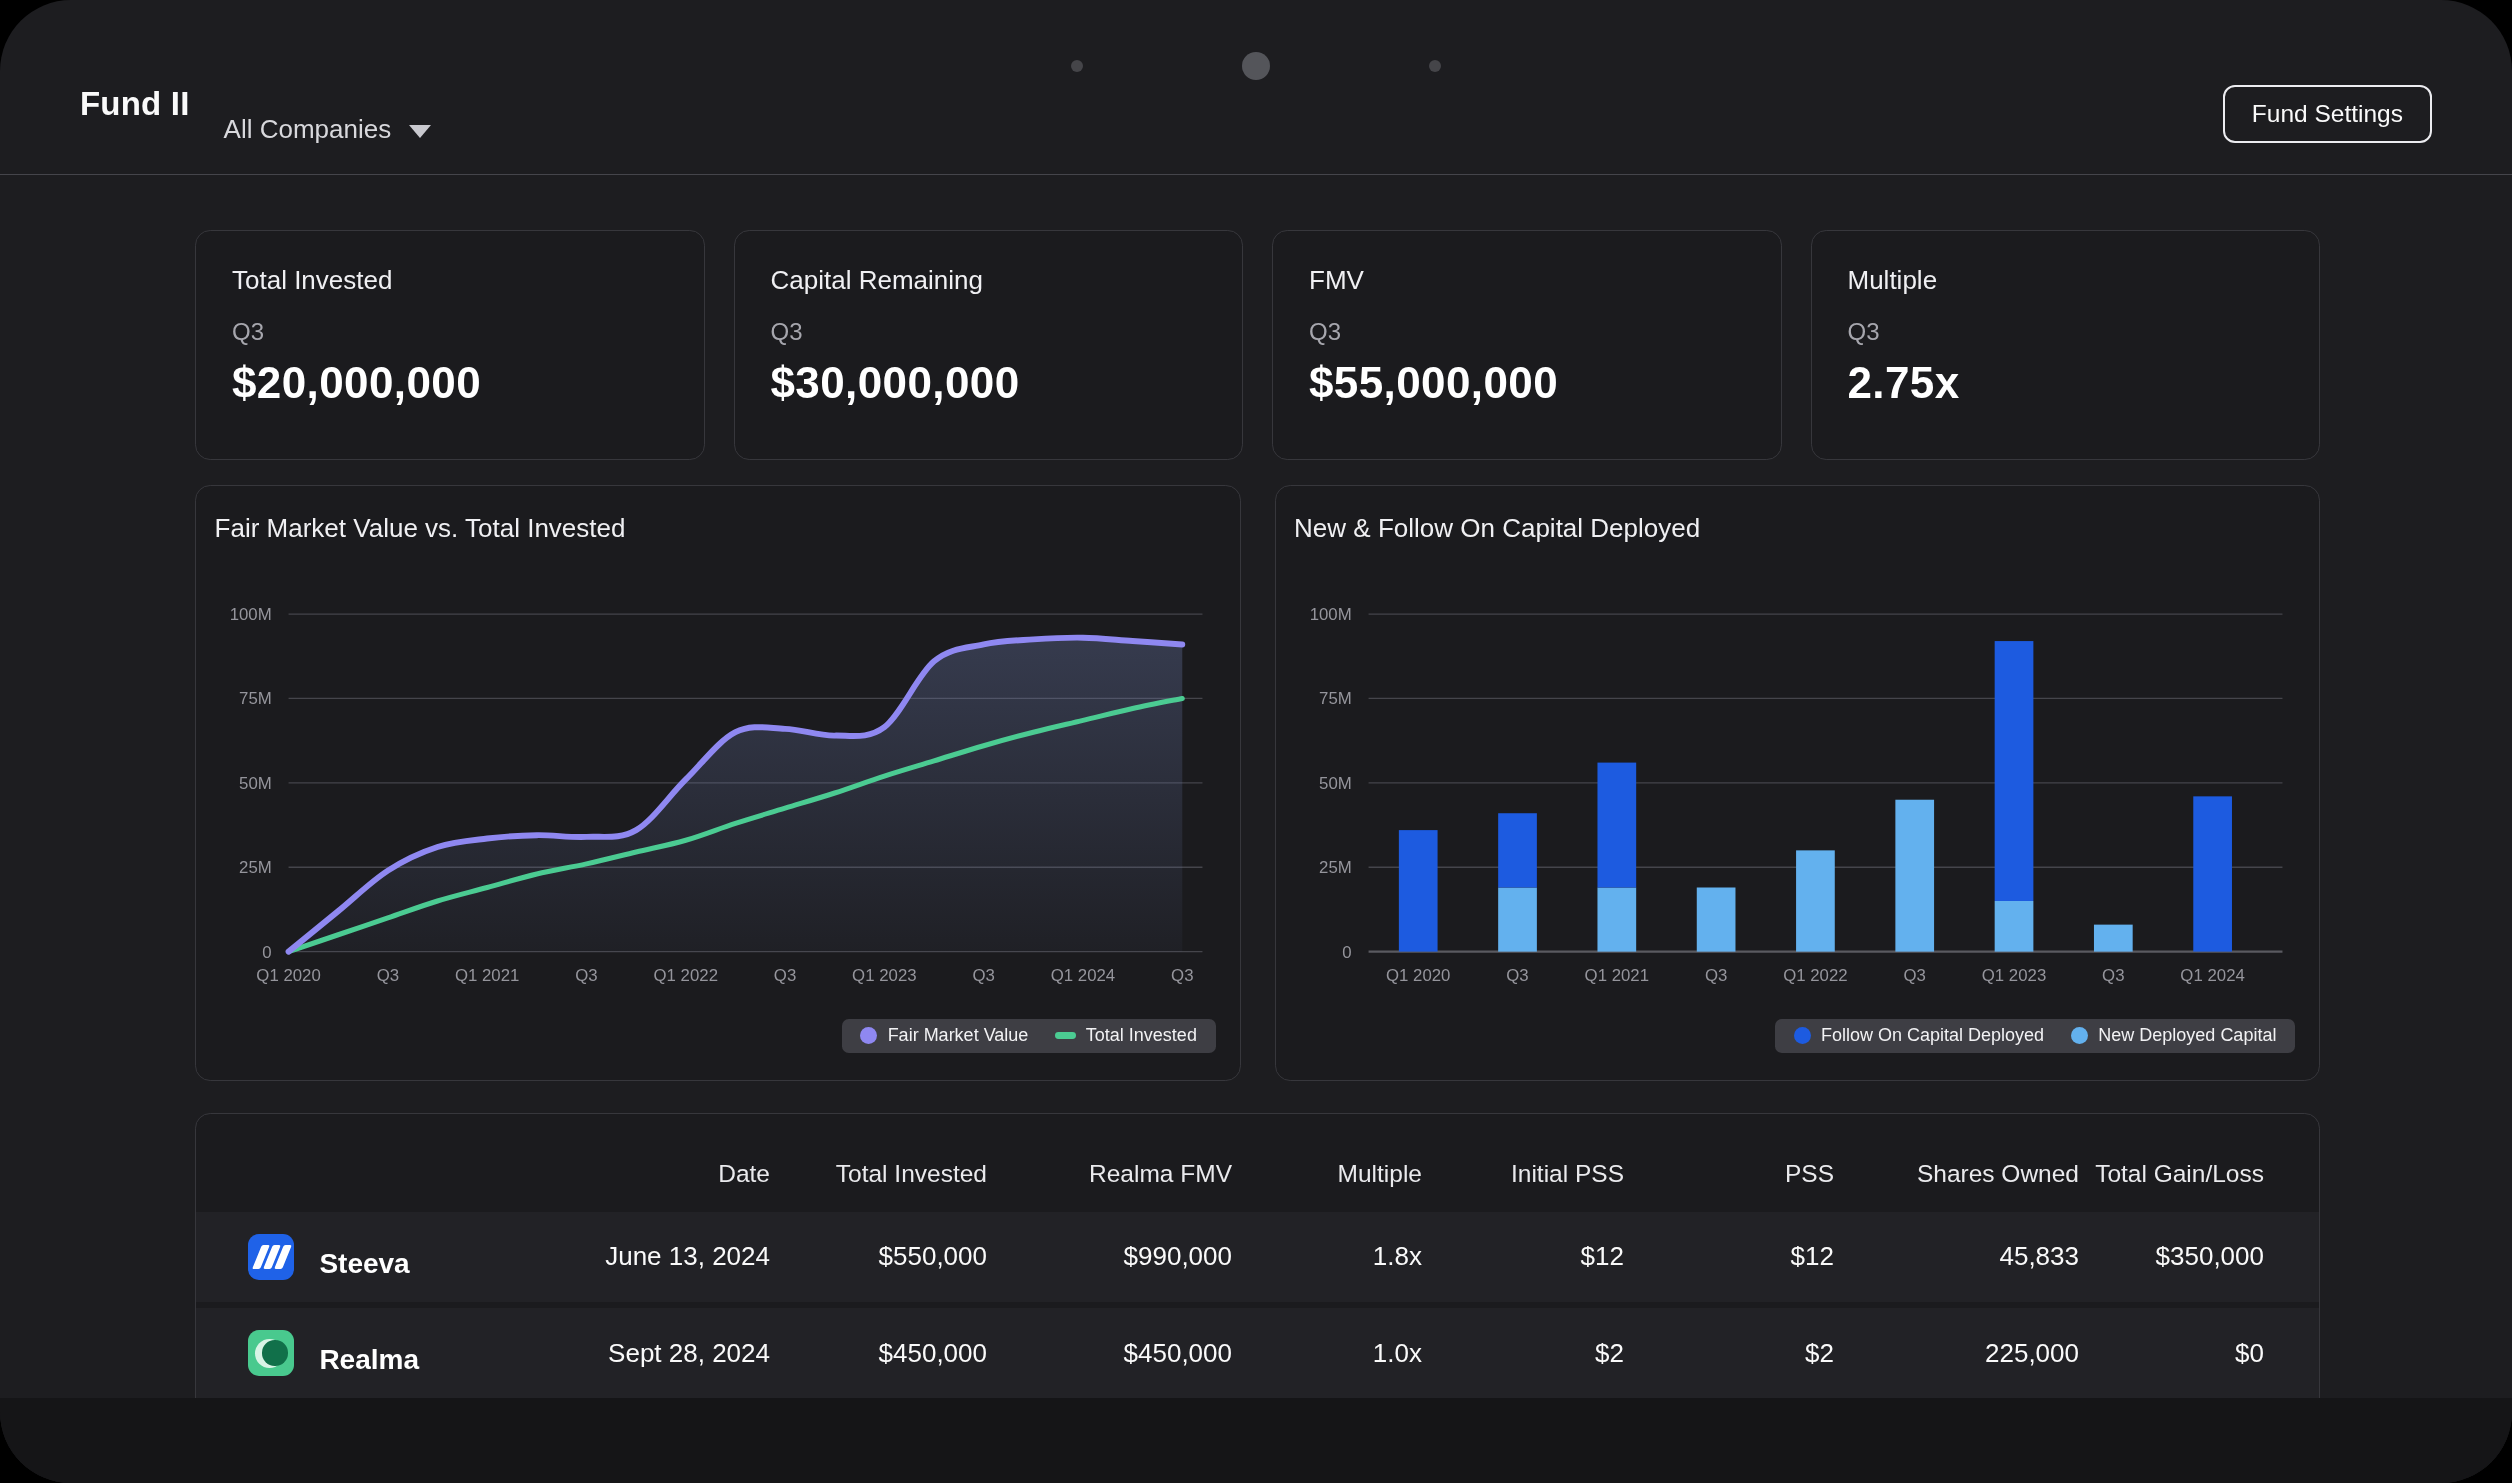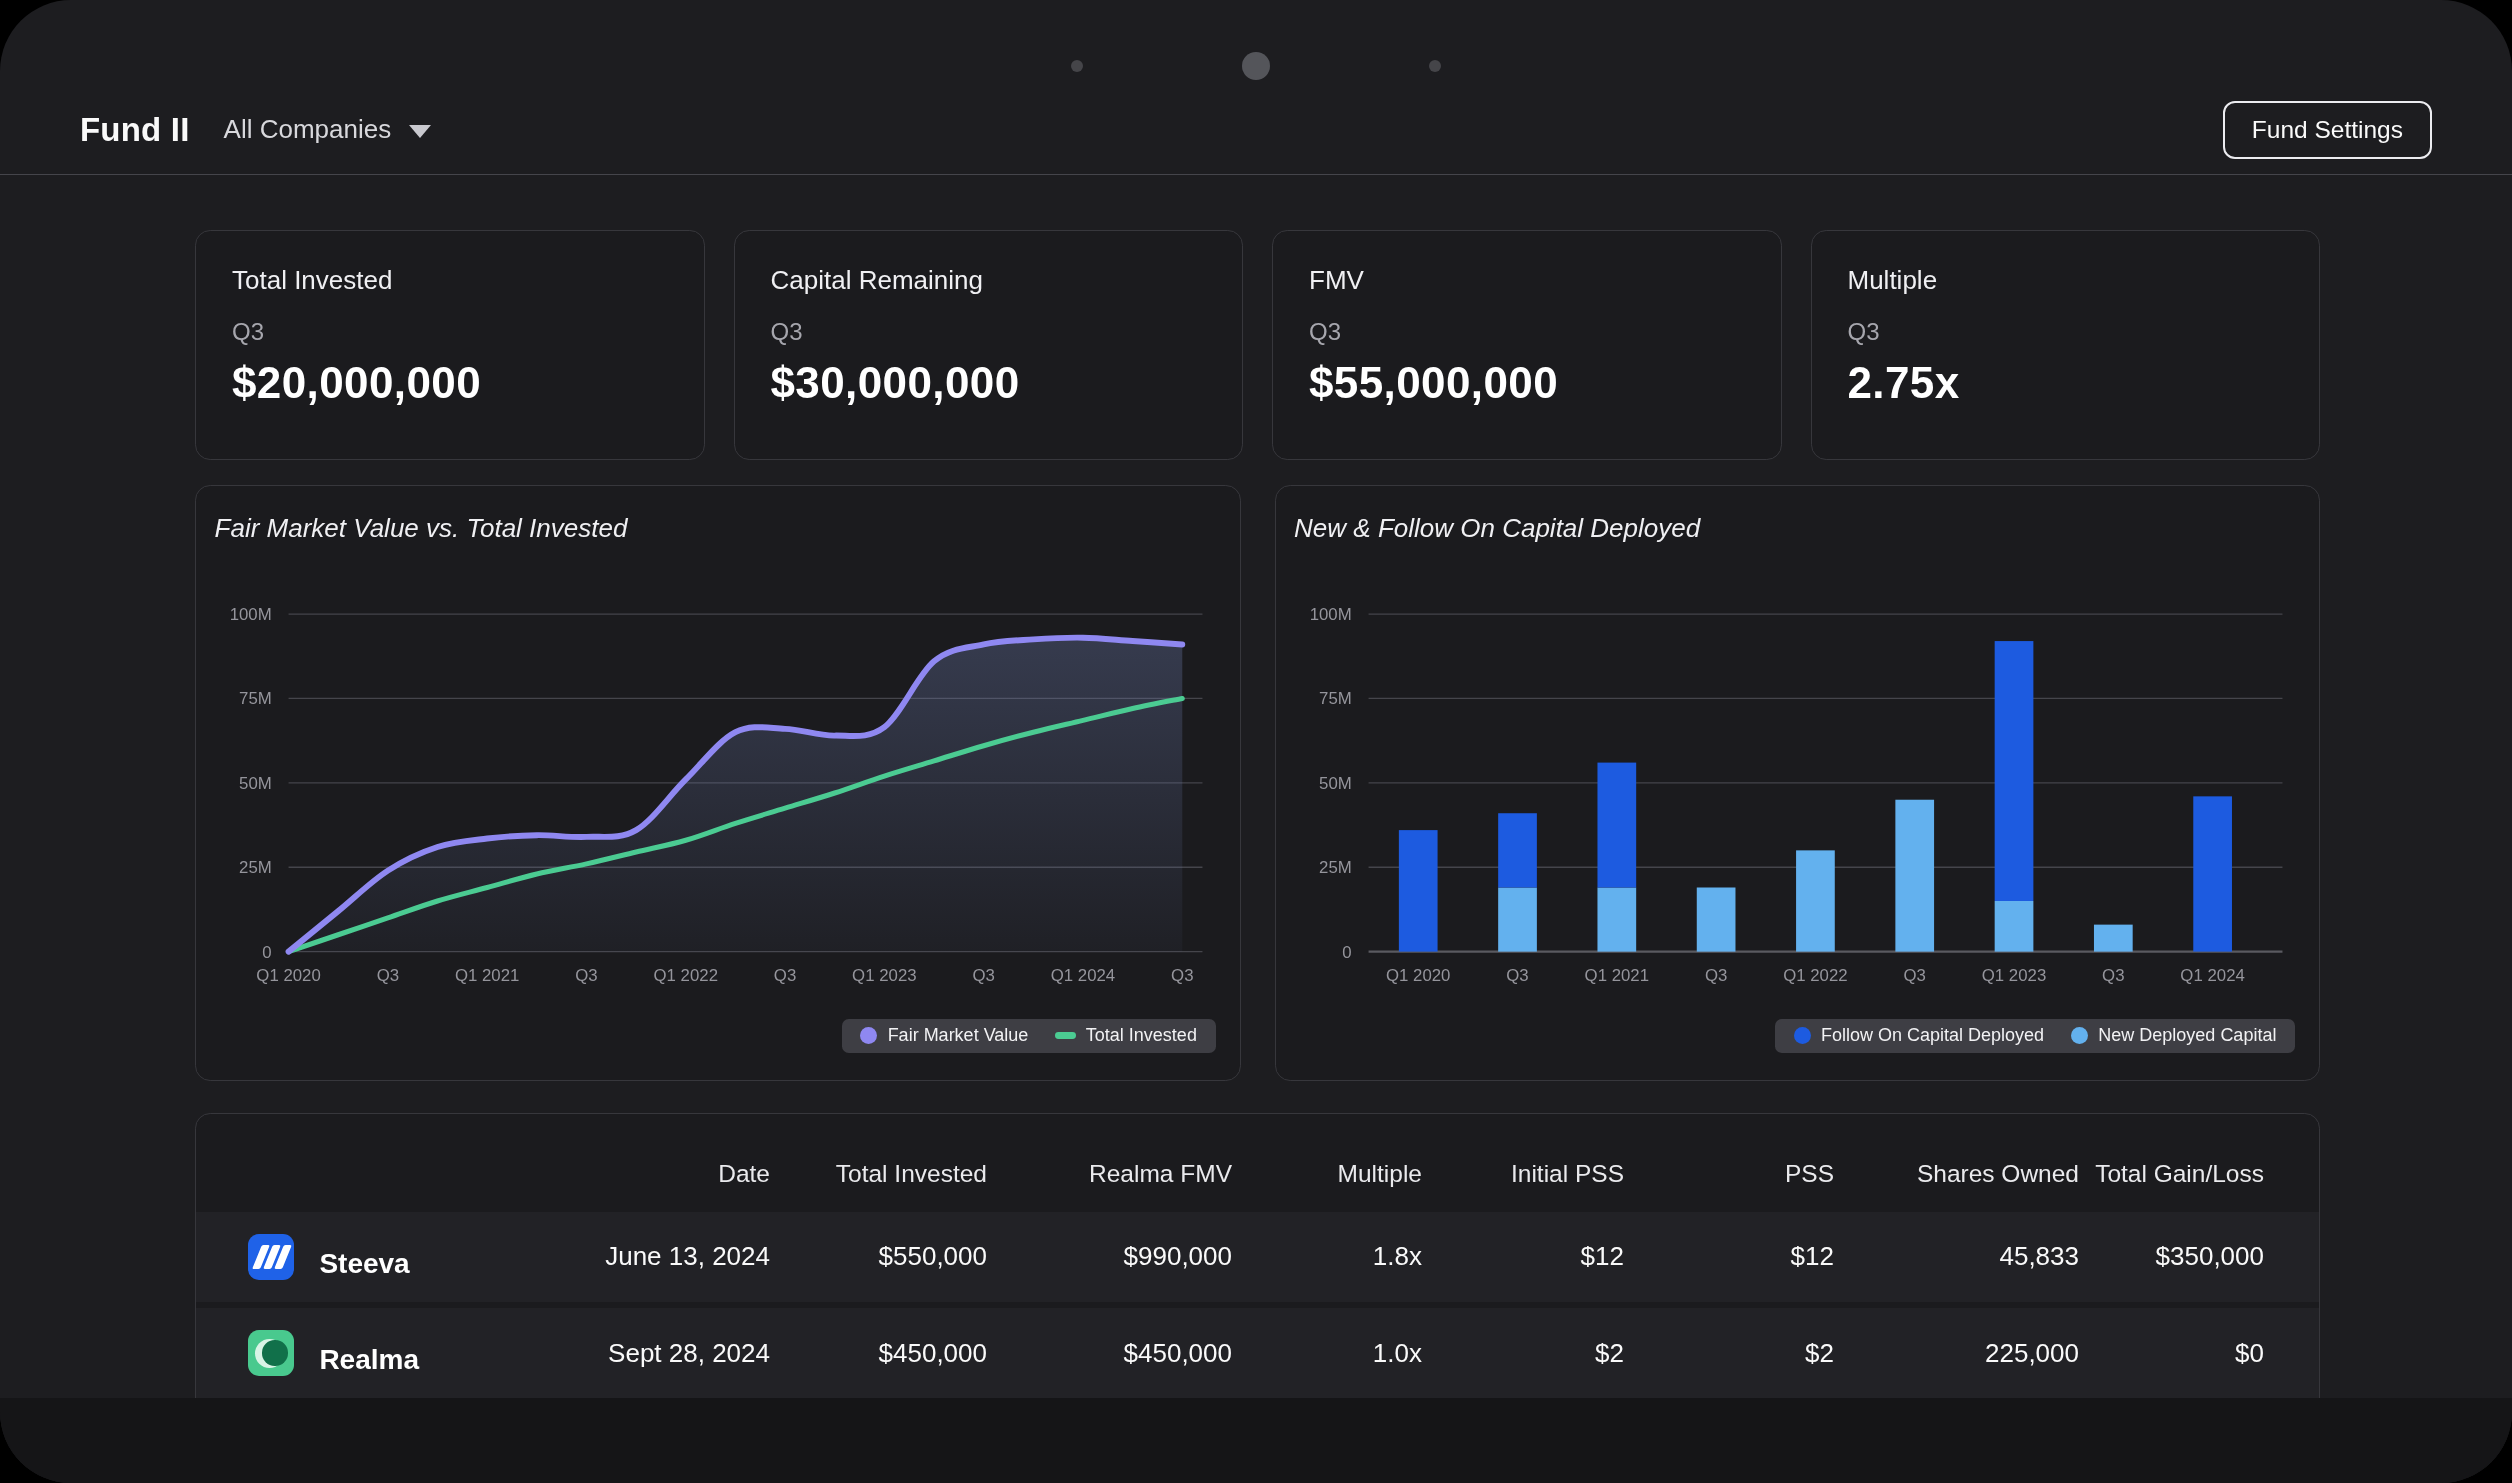--- a/index.html
+++ b/index.html
@@ -21,21 +21,21 @@
     position:absolute; top:0; left:0; right:0; height:132px;
     display:flex; align-items:center; justify-content:center; gap:159px;
     pointer-events:none;
   }
   .cam-dot-sm{ width:12px; height:12px; border-radius:50%; background:#454549; }
   .cam-dot-lg{ width:28px; height:28px; border-radius:50%; background:#54555a; }
 
   
   .app-header{
     position:absolute; top:85px; left:0; right:0; height:90px;
-    display:flex; align-items:center;
+    display:flex; 
     padding:0 80px;
     border-bottom:1.7px solid #45454b;
   }
   .fund-title{ font-size:33px; font-weight:700; letter-spacing:0.2px; color:#fafafa; }
   .company-filter{
     display:flex; align-items:center; gap:18px;
     margin-left:34px; cursor:pointer;
   }
   .company-filter-label{ font-size:26px; color:#d8d8dc; }
   .caret-down{
@@ -71,21 +71,21 @@
   .stat-value{ font-size:44px; font-weight:700; color:#ffffff; letter-spacing:0.4px; }
 
   .charts-row{ display:flex; gap:34px; margin-top:24.5px; }
   .chart-card{
     flex:1; height:596px; position:relative;
     background:#1b1b1e;
     border:1.7px solid #37373c; border-radius:15.2px;
   }
   .chart-title{
     position:absolute; top:27px; left:18.6px;
-    font-size:26px; font-weight:500; color:#f0f0f3;font-style:italic;
+    font-size:26px; font-weight:500; color:#f0f0f3;
   }
   .chart-svg{ position:absolute; left:0; top:68px; width:100%; height:511px; }
   svg text{ font-family:"Liberation Sans","DejaVu Sans",sans-serif; font-size:20px; fill:#95959c; }
 
   .legend{
     position:absolute; right:24px; bottom:27px;
     height:34px; padding:0 18.6px;
     background:#3e3e44; border-radius:6.8px;
     display:flex; align-items:center; gap:27px;
     z-index:2;

